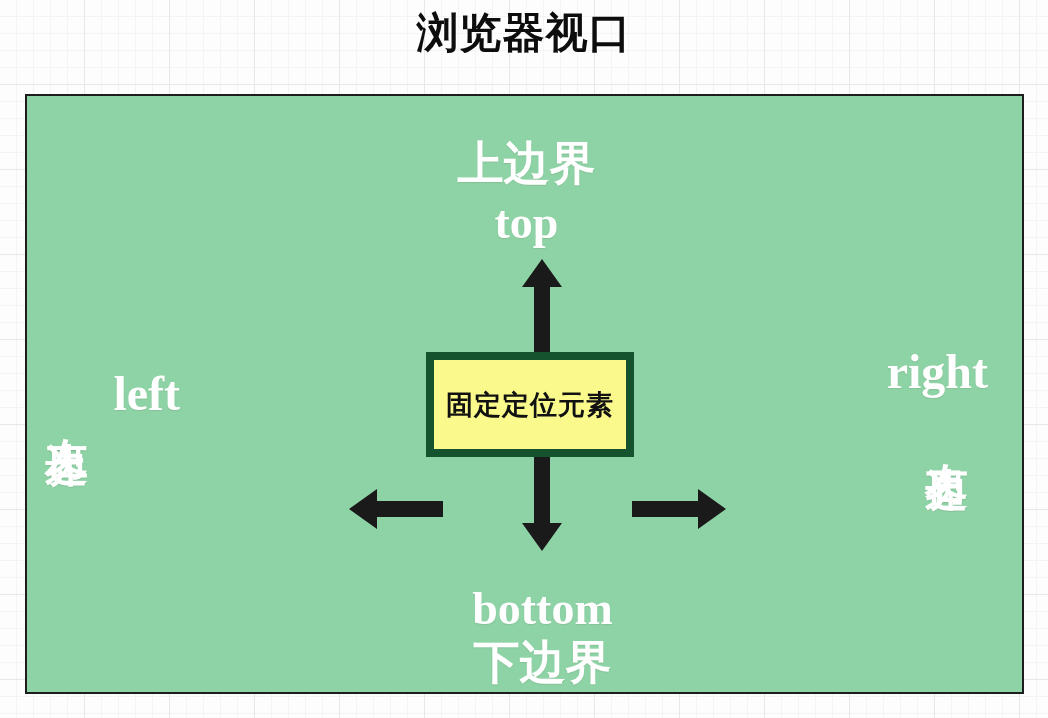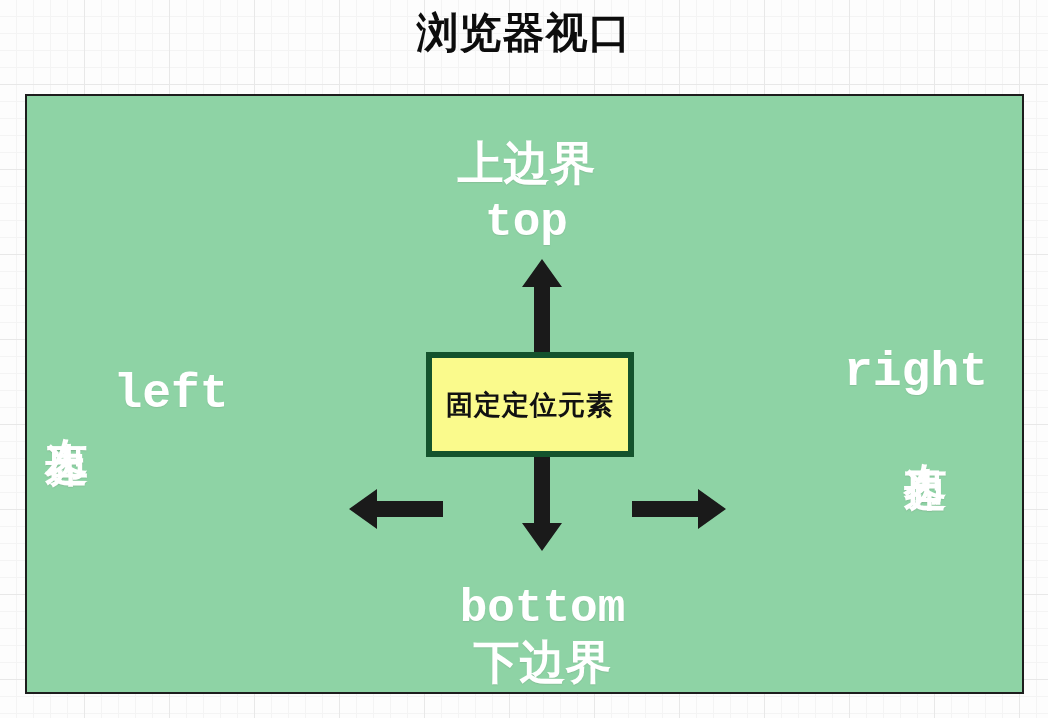--- a/index.html
+++ b/index.html
@@ -67,21 +67,21 @@
     font-weight: bold;
     line-height: 1.05;
     text-shadow: 0 1px 1px rgba(120,160,130,0.35);
     user-select: none;
   }
   .cn {
     font-family: "DejaVu Sans", "Liberation Sans", sans-serif;
     margin-top: 31px;
   }
   .en {
-    font-family: Liberation Mono, monospace;
+    font-family: Liberation Serif, serif;
   }
 
   
   #top-group {
     position: absolute;
     left: 0;
     top: 12px;
     width: 999px;
     text-align: center;
   }
@@ -138,21 +138,21 @@
   #right-group .en { font-size: 48px; margin-right: 20px; }
 
   
   #fixed-box {
     position: absolute;
     left: 399px;   
     top: 256px;    
     width: 208px;
     height: 105px;
     background-color: #fafa8c;
-    border: 6px solid #14532d;
+    border: 8px solid #14532d;
     box-sizing: border-box;
     display: flex;
     align-items: center;
     justify-content: center;
     z-index: 5;
   }
   #fixed-box-label {
     font-family: "DejaVu Sans", "Liberation Sans", sans-serif;
     font-size: 27px;
     font-weight: bold;

